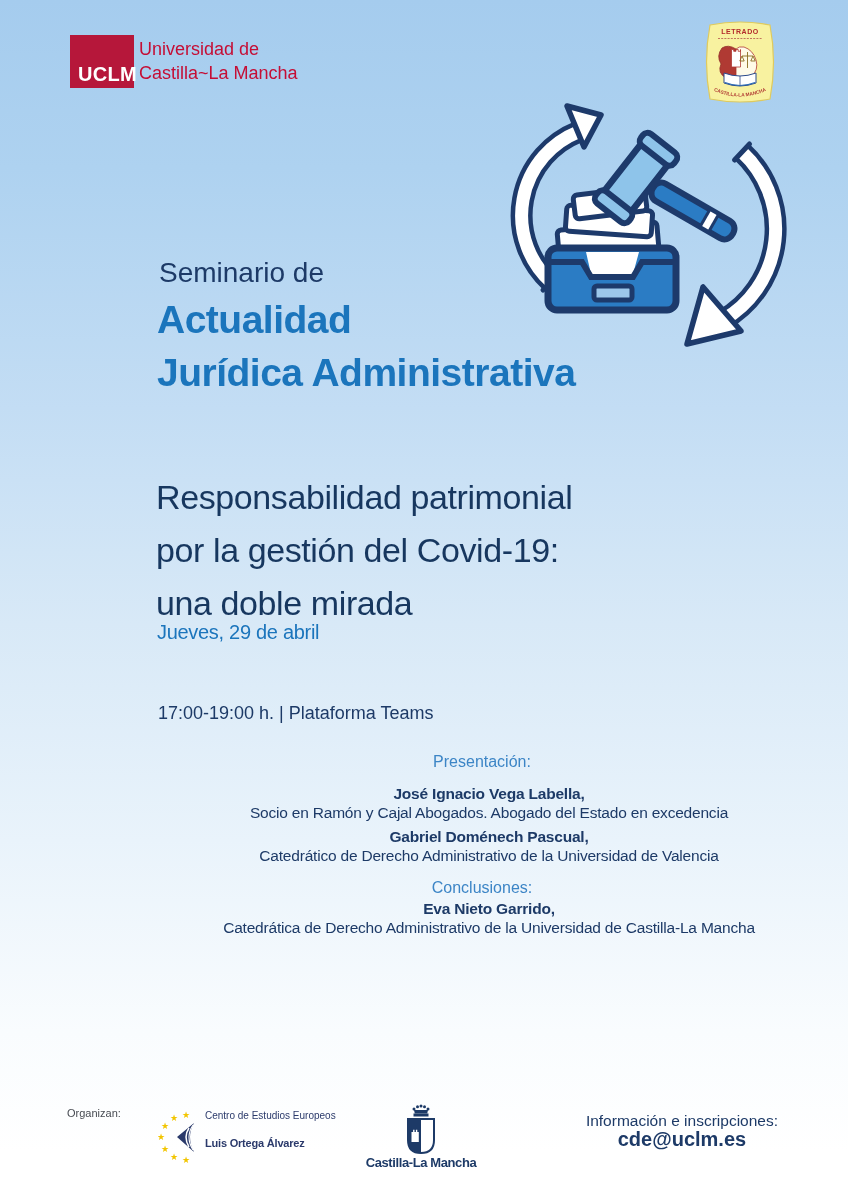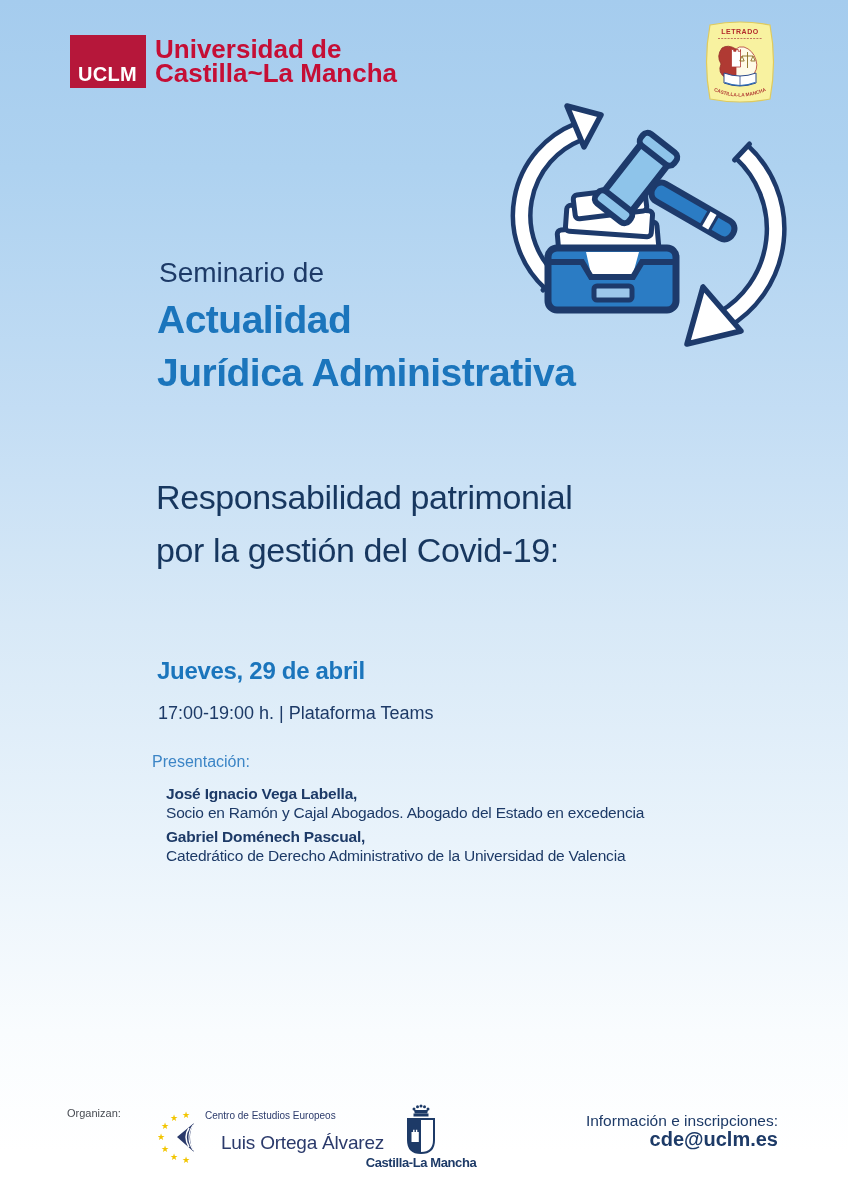--- a/index.html
+++ b/index.html
@@ -7,47 +7,47 @@
   body { font-family:"Liberation Sans", sans-serif; }
   #poster {
     position:relative; width:848px; height:1200px; overflow:hidden;
     background:linear-gradient(180deg,#a5ccee 0%, #aed2f0 14%, #c3ddf4 34%,
                #d8e9f7 52%, #e9f3fb 70%, #f9fcfe 86%, #ffffff 96%, #ffffff 100%);
   }
   .abs { position:absolute; }
 
   
   .uclm-box {
-    left:70px; top:35px; width:76px; height:53px; background:#b6173a;
+    left:70px; top:35px; width:64px; height:53px; background:#b6173a;
     display:flex; align-items:flex-end; padding:0 20px 6px 6px; gap:2px;
   }
   .uclm-acronym { color:#fff; font-weight:bold; font-size:20px; letter-spacing:0.3px; line-height:16px; }
-  .uclm-name { left:155px; top:37px; font-size:26px; font-weight:bold; color:#c50e35; line-height:24px; }
+  .uclm-name { left:139px; top:37px; font-size:18px; font-weight:normal; color:#c50e35; line-height:24px; }
 
   
   .kicker { left:159px; top:257px; font-size:28px; color:#1d3a67; }
   .main-title { left:157px; top:293px; font-size:39px; font-weight:bold; color:#1b75bc; line-height:53px; letter-spacing:-0.5px; }
   .session-title { left:156px; top:471px; font-size:34px; font-weight:normal; color:#17375f; line-height:53px; letter-spacing:-0.4px; }
-  .date-line { left:157px; top:657px; font-size:24px; font-weight:bold; color:#1b75bc; letter-spacing:-0.3px; }
+  .date-line { left:157px; top:621px; font-size:20px; font-weight:normal; color:#1b75bc; letter-spacing:-0.3px; }
   .schedule-line { left:158px; top:703px; font-size:18px; color:#1d3a67; }
 
   
   .sections { left:152px; top:752px; width:660px; }
-  .section { margin-bottom:13px; }
+  .section { margin-bottom:13px;text-align:center; }
   .section-label { font-size:16px; color:#3c85c6; line-height:19px; margin-bottom:2px; }
   .person-name { font-size:15.5px; font-weight:bold; color:#1d3a67; line-height:19px; margin-left:14px; letter-spacing:-0.2px; }
   .person-role { font-size:15.5px; color:#1d3a67; line-height:19px; margin-left:14px; margin-bottom:5px; letter-spacing:-0.2px; }
 
   
   .organizers-label { left:67px; top:1107px; font-size:11px; color:#474b52;text-align:right; }
   .cee-text1 { left:205px; top:1109px; font-size:10px; color:#2b3a6b; line-height:13px; }
-  .cee-text2 { left:221px; top:1134px; font-size:19px; font-weight:normal; color:#2b3a6b; line-height:18px; letter-spacing:-0.2px; }
+  .cee-text2 { left:205px; top:1134px; font-size:11px; font-weight:bold; color:#2b3a6b; line-height:18px; letter-spacing:-0.2px; }
   .jccm-label { left:353px; top:1155px; width:136px; text-align:center; font-size:13px; font-weight:bold;
                 color:#1d3a67; letter-spacing:-0.4px; }
-  .info-block { right:70px; top:1111px; text-align:right; color:#1d3a67; }
+  .info-block { right:70px; top:1111px; text-align:center; color:#1d3a67; }
   .info-label { font-size:15.5px; line-height:19px; }
   .info-email { font-size:20px; font-weight:bold; line-height:19px; }
 
   svg { display:block; }
 </style>
 </head>
 <body>
 
 <div id="poster">
 
@@ -134,39 +134,47 @@
 
   <div class="abs kicker">Seminario de</div>
   <div class="abs main-title">
     <div>Actualidad</div>
     <div>Jurídica Administrativa</div>
   </div>
 
   <div class="abs session-title">
     <div>Responsabilidad patrimonial</div>
     <div>por la gestión del Covid-19:</div>
+    <div>una doble mirada</div>
   </div>
 
   <div class="abs date-line">Jueves, 29 de abril</div>
   <div class="abs schedule-line">17:00-19:00 h. | Plataforma Teams</div>
 
   <div class="abs sections">
     <div class="section">
       <div class="section-label">Presentación:</div>
     </div>
     <div class="section">
       <div>
         <div class="person-name">José Ignacio Vega Labella,</div>
         <div class="person-role">Socio en Ramón y Cajal Abogados. Abogado del Estado en excedencia</div>
       </div>
       <div>
         <div class="person-name">Gabriel Doménech Pascual,</div>
         <div class="person-role">Catedrático de Derecho Administrativo de la Universidad de Valencia</div>
       </div>
     </div>
+    <div class="section">
+      <div class="section-label">Conclusiones:</div>
+      <div>
+        <div class="person-name">Eva Nieto Garrido,</div>
+        <div class="person-role">Catedrática de Derecho Administrativo de la Universidad de Castilla-La Mancha</div>
+      </div>
+    </div>
   </div>
 
   <div class="abs organizers-label">Organizan:</div>
 
   <svg class="abs" style="left:158px; top:1110px;" width="45" height="56" viewBox="0 0 45 56">
     <g fill="#f2c500" font-family="DejaVu Sans, sans-serif" font-size="9" text-anchor="middle">
       <text x="28" y="8">★</text>
       <text x="16" y="11">★</text>
       <text x="7" y="19">★</text>
       <text x="3" y="30">★</text>

